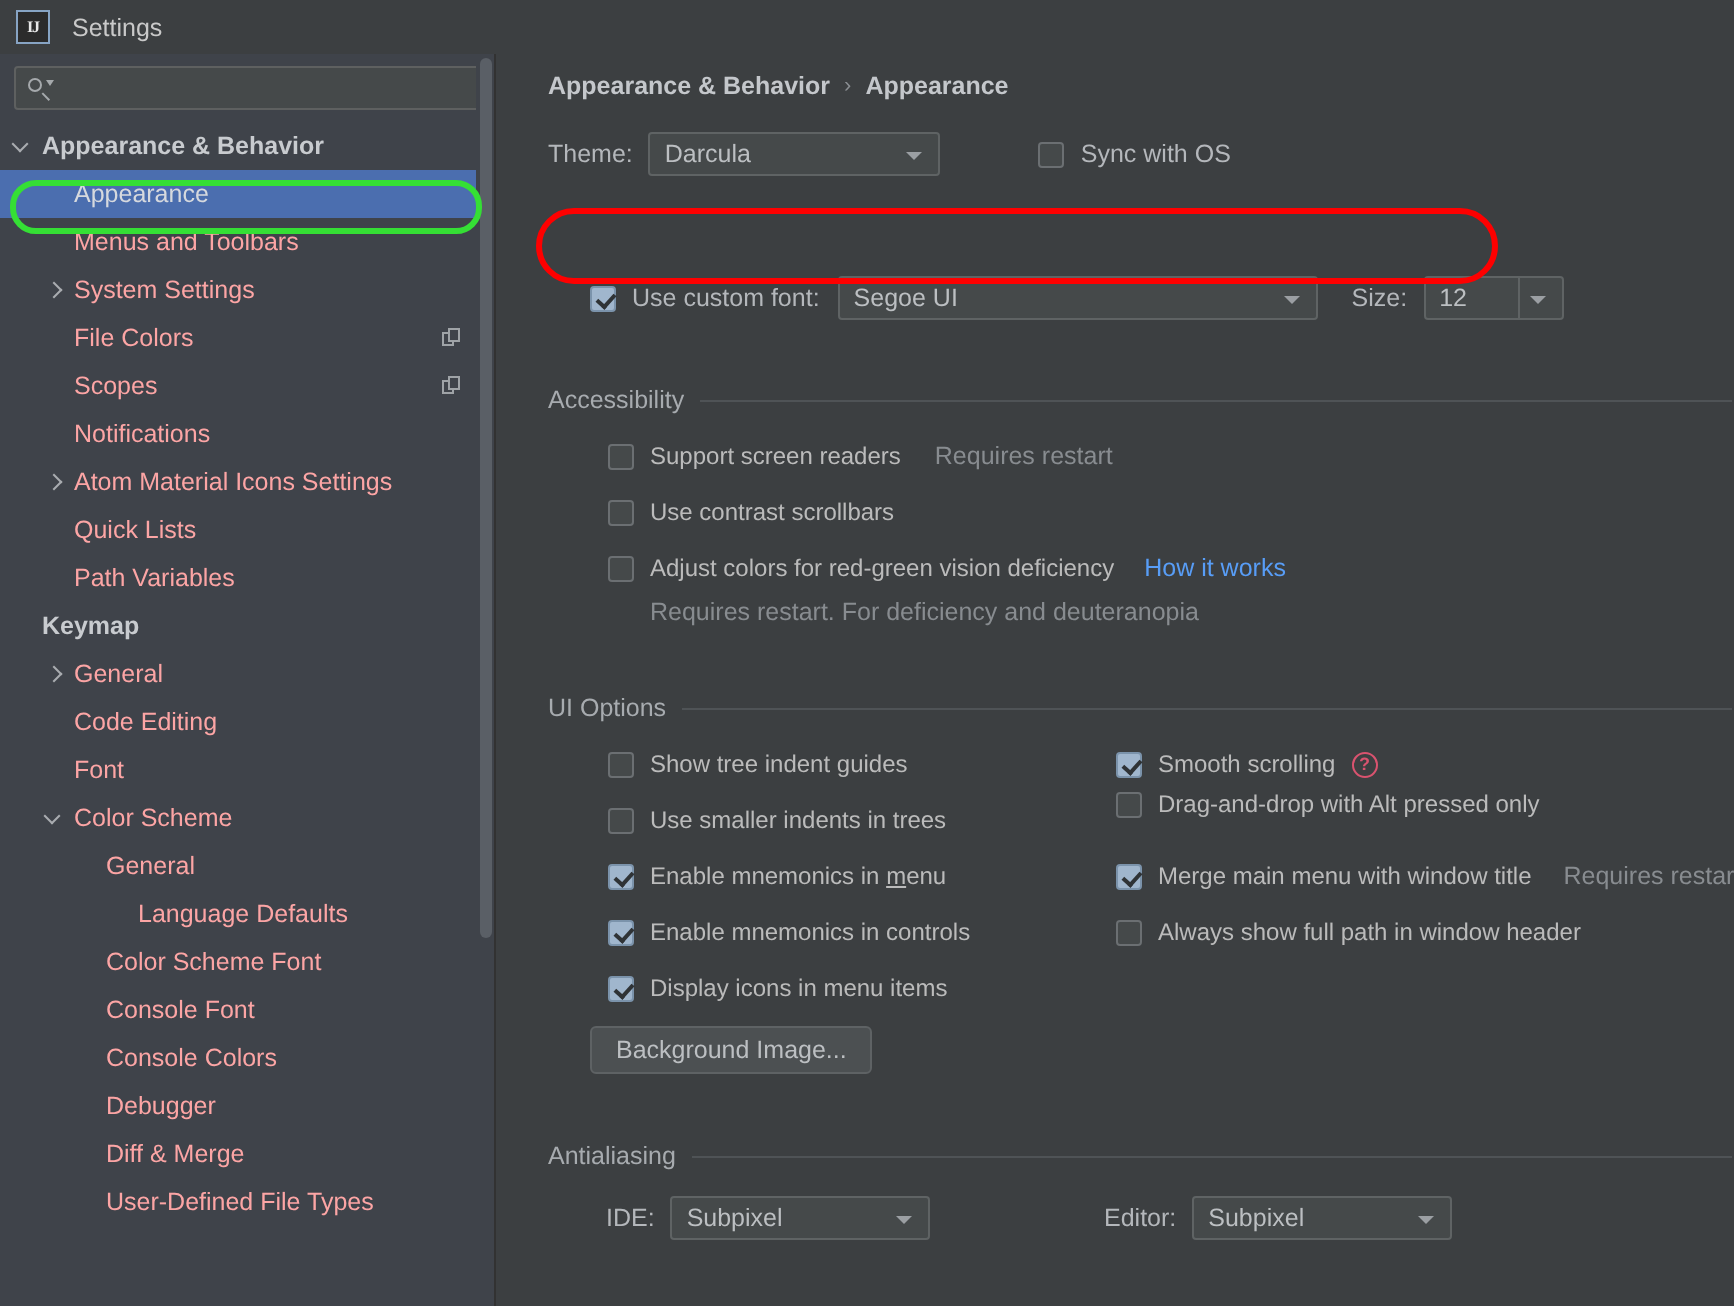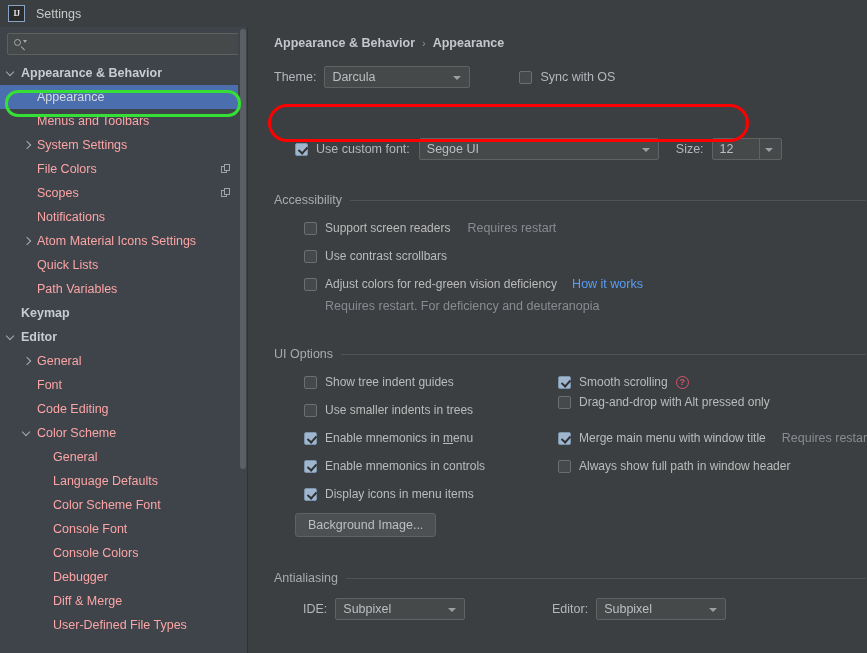--- a/index.html
+++ b/index.html
@@ -252,54 +252,49 @@
         <div class="tree-row">
           <span style="display: inline-block; width: 22px; flex: 0 0 auto;"></span>
           <span class="arrow none"></span>
           <span style="margin-left: 4px;">Path Variables</span>
         </div>
         <div class="tree-row bold">
           <span style="display: inline-block; width: 6px; flex: 0 0 auto;"></span>
           <span class="arrow none"></span>
           <span style="margin-left: 4px;">Keymap</span>
         </div>
-        <div class="tree-row bold">
-          <span style="display: inline-block; width: 6px; flex: 0 0 auto;"></span>
-          <span class="arrow down"></span>
-          <span style="margin-left: 4px;">Editor</span>
-        </div>
         <div class="tree-row">
           <span style="display: inline-block; width: 22px; flex: 0 0 auto;"></span>
           <span class="arrow right"></span>
           <span style="margin-left: 4px;">General</span>
         </div>
         <div class="tree-row">
           <span style="display: inline-block; width: 22px; flex: 0 0 auto;"></span>
           <span class="arrow none"></span>
+          <span style="margin-left: 4px;">Code Editing</span>
+        </div>
+        <div class="tree-row">
+          <span style="display: inline-block; width: 22px; flex: 0 0 auto;"></span>
+          <span class="arrow none"></span>
           <span style="margin-left: 4px;">Font</span>
-        </div>
-        <div class="tree-row">
-          <span style="display: inline-block; width: 22px; flex: 0 0 auto;"></span>
-          <span class="arrow none"></span>
-          <span style="margin-left: 4px;">Code Editing</span>
         </div>
         <div class="tree-row">
           <span style="display: inline-block; width: 22px; flex: 0 0 auto;"></span>
           <span class="arrow down"></span>
           <span style="margin-left: 4px;">Color Scheme</span>
         </div>
         <div class="tree-row">
           <span style="display: inline-block; width: 38px; flex: 0 0 auto;"></span>
           <span class="arrow none"></span>
           <span style="margin-left: 4px;">General</span>
         </div>
         <div class="tree-row">
           <span style="display: inline-block; width: 38px; flex: 0 0 auto;"></span>
           <span class="arrow none"></span>
-          <span style="margin-left: 4px;">Language Defaults</span>
+          <span style="margin-left: 20px;">Language Defaults</span>
         </div>
         <div class="tree-row">
           <span style="display: inline-block; width: 38px; flex: 0 0 auto;"></span>
           <span class="arrow none"></span>
           <span style="margin-left: 4px;">Color Scheme Font</span>
         </div>
         <div class="tree-row">
           <span style="display: inline-block; width: 38px; flex: 0 0 auto;"></span>
           <span class="arrow none"></span>
           <span style="margin-left: 4px;">Console Font</span>

